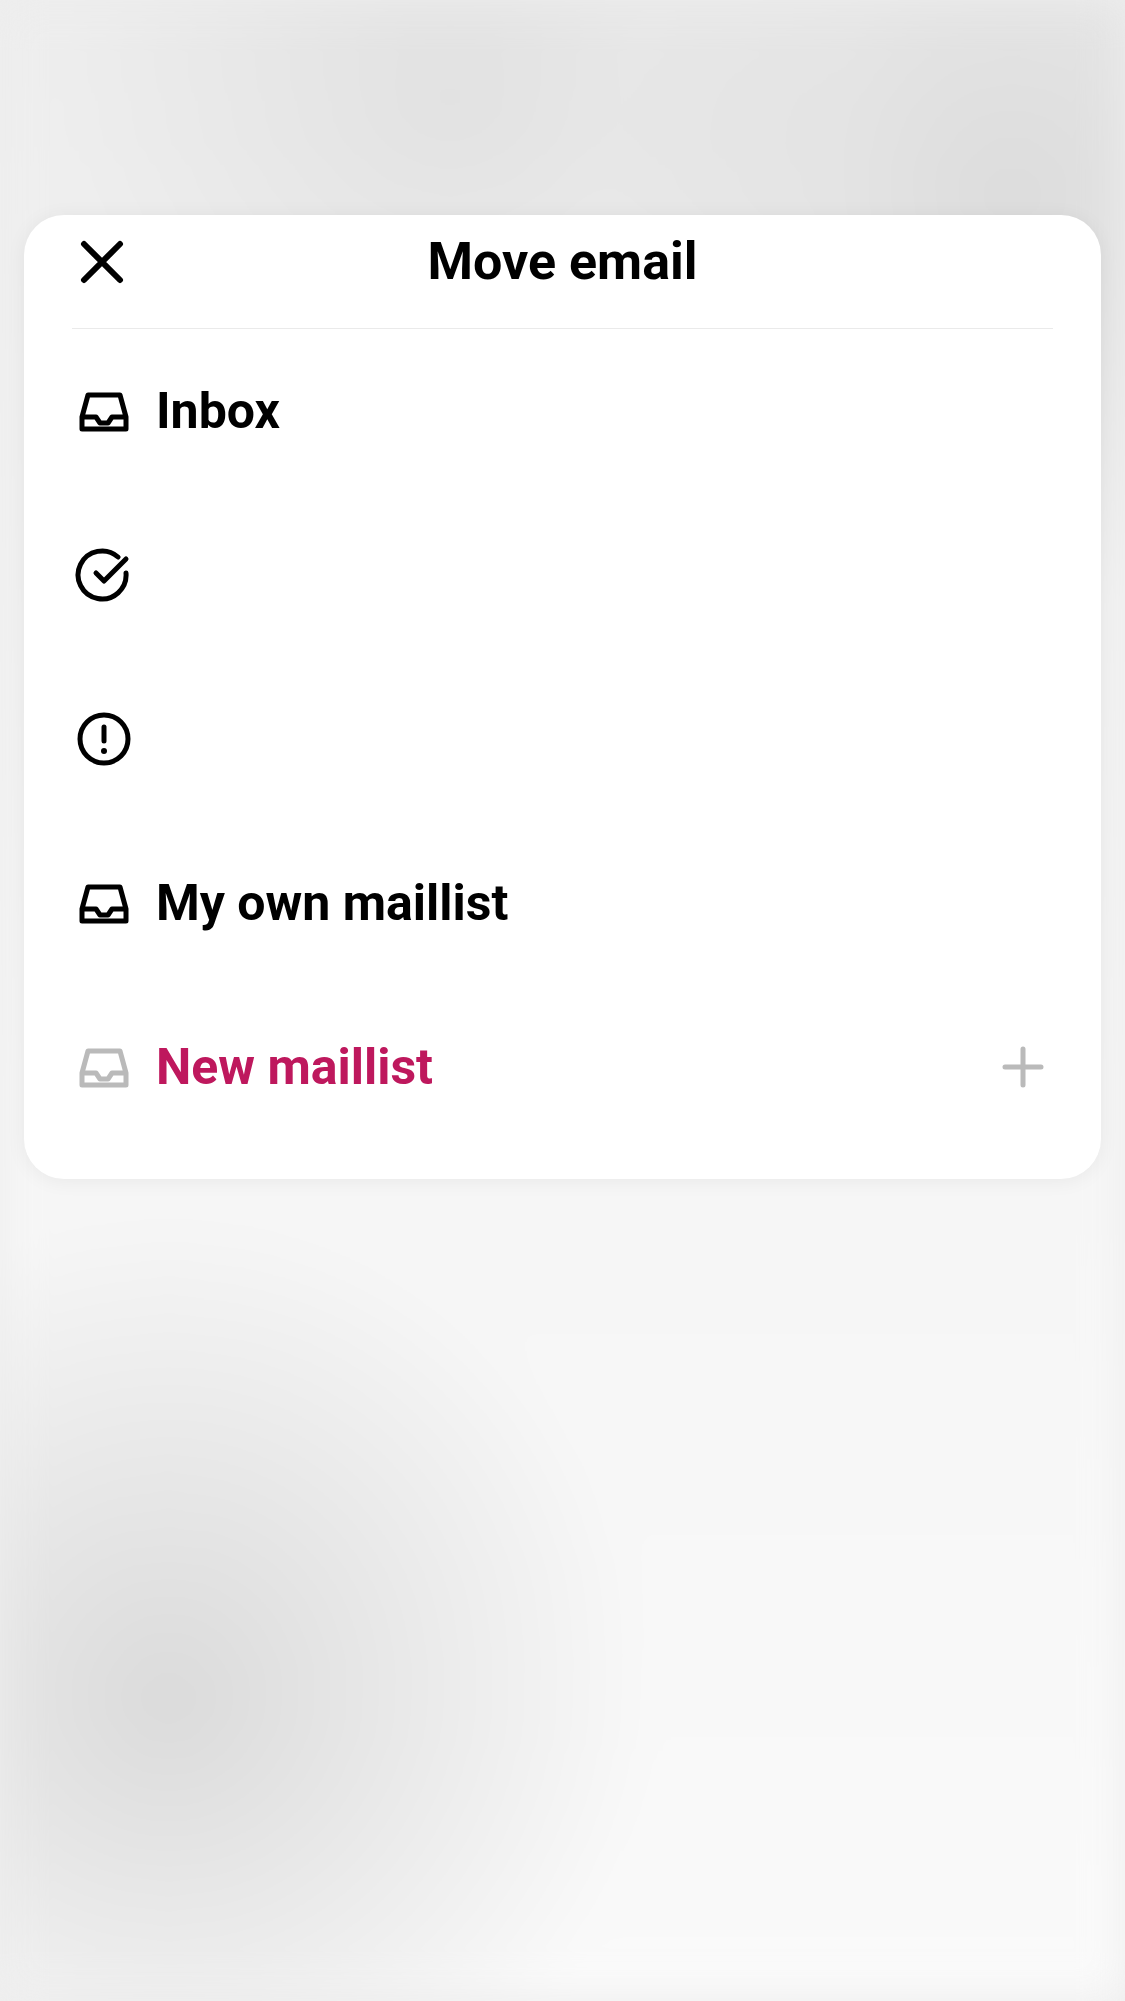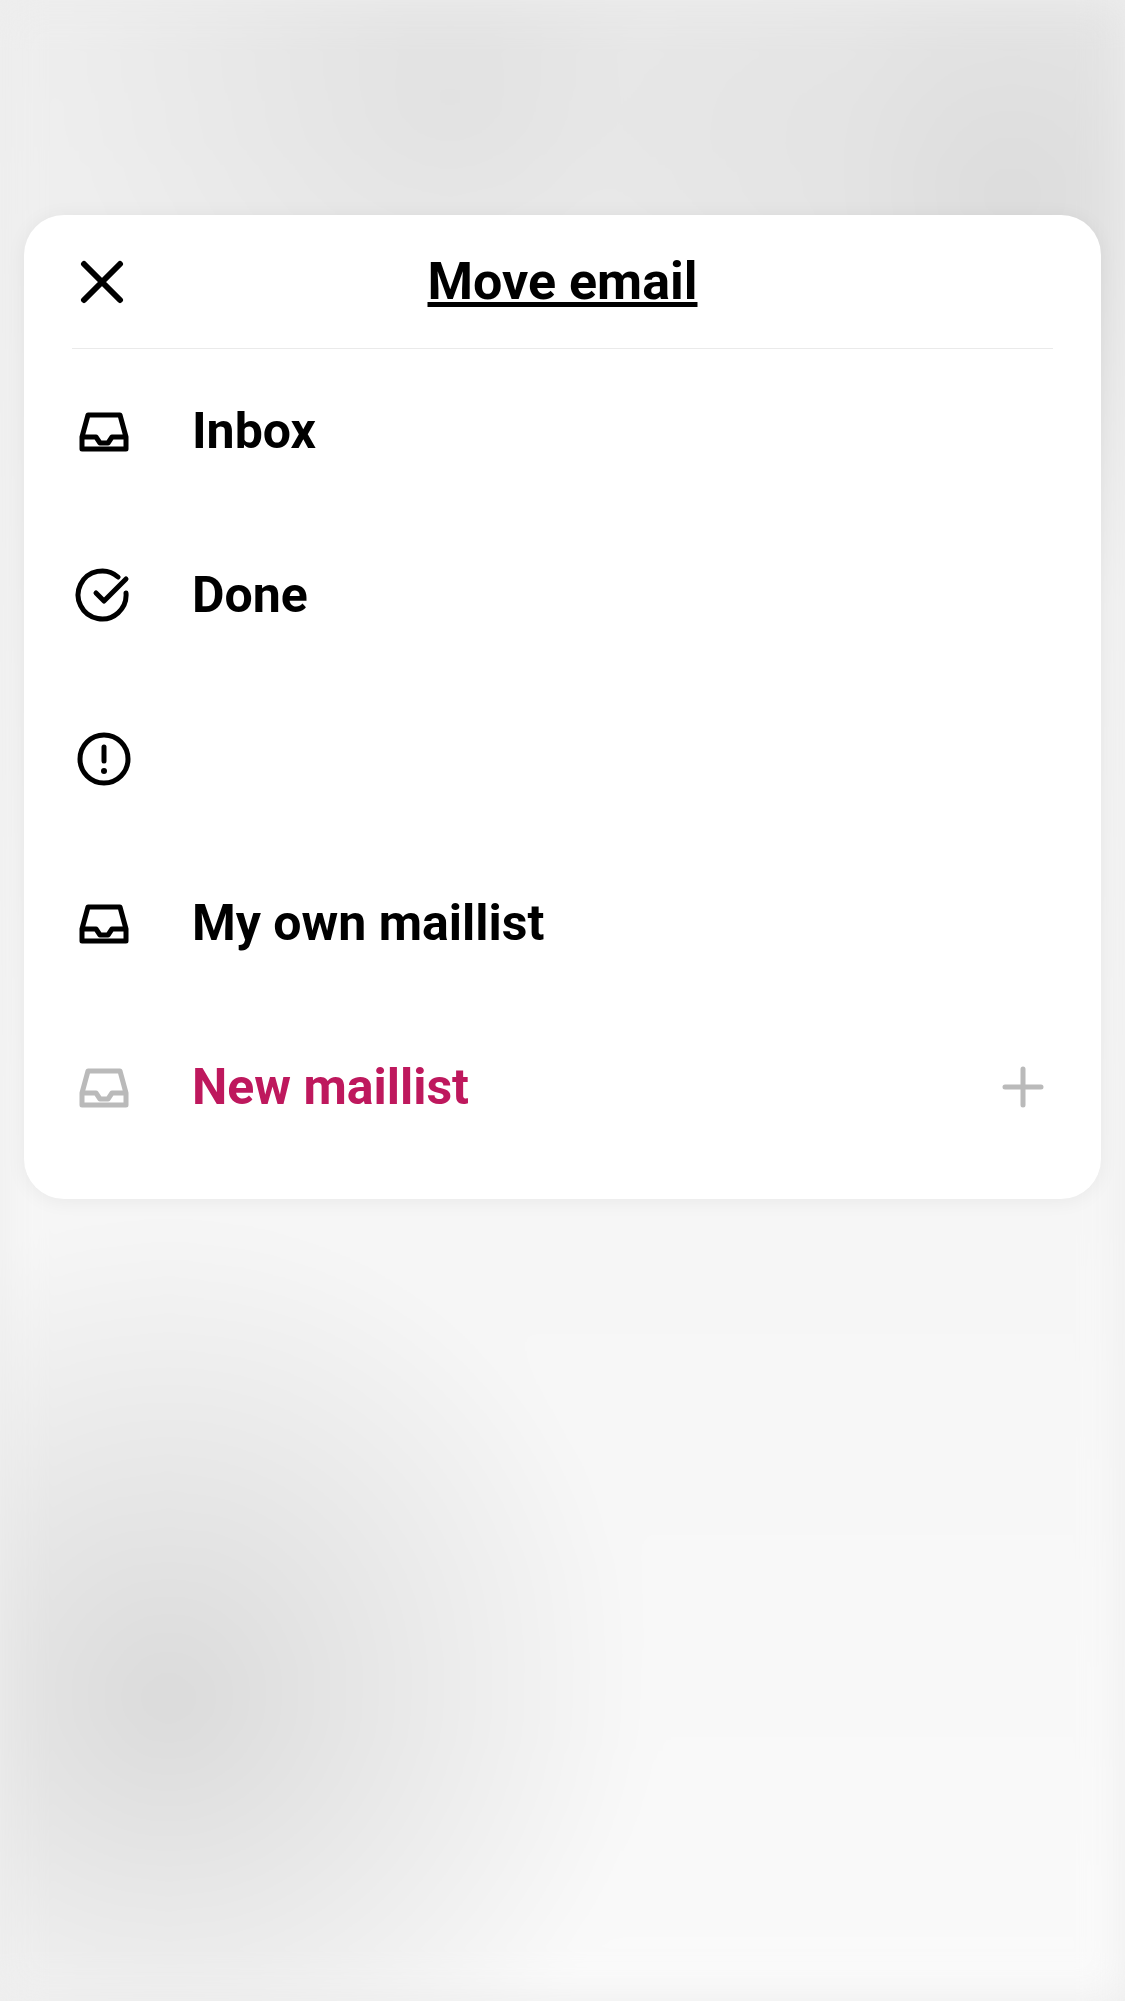--- a/index.html
+++ b/index.html
@@ -31,23 +31,22 @@
       right: 24px;
       top: 215px;
       background: #ffffff;
       border-radius: 40px;
       box-shadow: 0 2px 20px rgba(0,0,0,0.06);
       padding-bottom: 30px;
     }
     .modal-header {
       display: flex;
       align-items: center;
-      padding: 36px 48px 36px 48px;
+      padding: 16px 48px 36px 48px;
       position: relative;
-      text-decoration: underline;
     }
     .close-btn {
       position: absolute;
       left: 48px;
       display: flex;
       align-items: center;
       justify-content: center;
       width: 60px;
       height: 60px;
       background: none;
@@ -67,21 +66,21 @@
       background: #eaeaea;
     }
     .menu-list {
       padding: 0 48px;
     }
     .menu-item {
       display: flex;
       align-items: center;
       padding: 50px 0;
       cursor: pointer;
-      gap: 56px;
+      gap: 20px;
     }
     .menu-icon {
       width: 64px;
       height: 64px;
       display: flex;
       align-items: center;
       justify-content: center;
       flex-shrink: 0;
     }
     .menu-label {
@@ -137,21 +136,20 @@
       <span class="menu-label">Inbox</span>
     </div>
 
     <div class="menu-item">
       <span class="menu-icon">
         <svg width="60" height="60" viewBox="0 0 60 60" fill="none">
           <path d="M52 28 A24 24 0 1 1 44 12" stroke="#000" stroke-width="5" stroke-linecap="round"></path>
           <path d="M22 28 L30 36 L52 14" stroke="#000" stroke-width="5" stroke-linecap="round" stroke-linejoin="round"></path>
         </svg>
       </span>
-      <span class="menu-label">Done</span>
     </div>
 
 
     <div class="menu-item">
       <span class="menu-icon">
         <svg width="60" height="60" viewBox="0 0 60 60" fill="none">
           <circle cx="30" cy="30" r="24" stroke="#000" stroke-width="5"></circle>
           <path d="M30 18 L30 32" stroke="#000" stroke-width="5" stroke-linecap="round"></path>
           <circle cx="30" cy="42" r="3" fill="#000"></circle>
         </svg>

